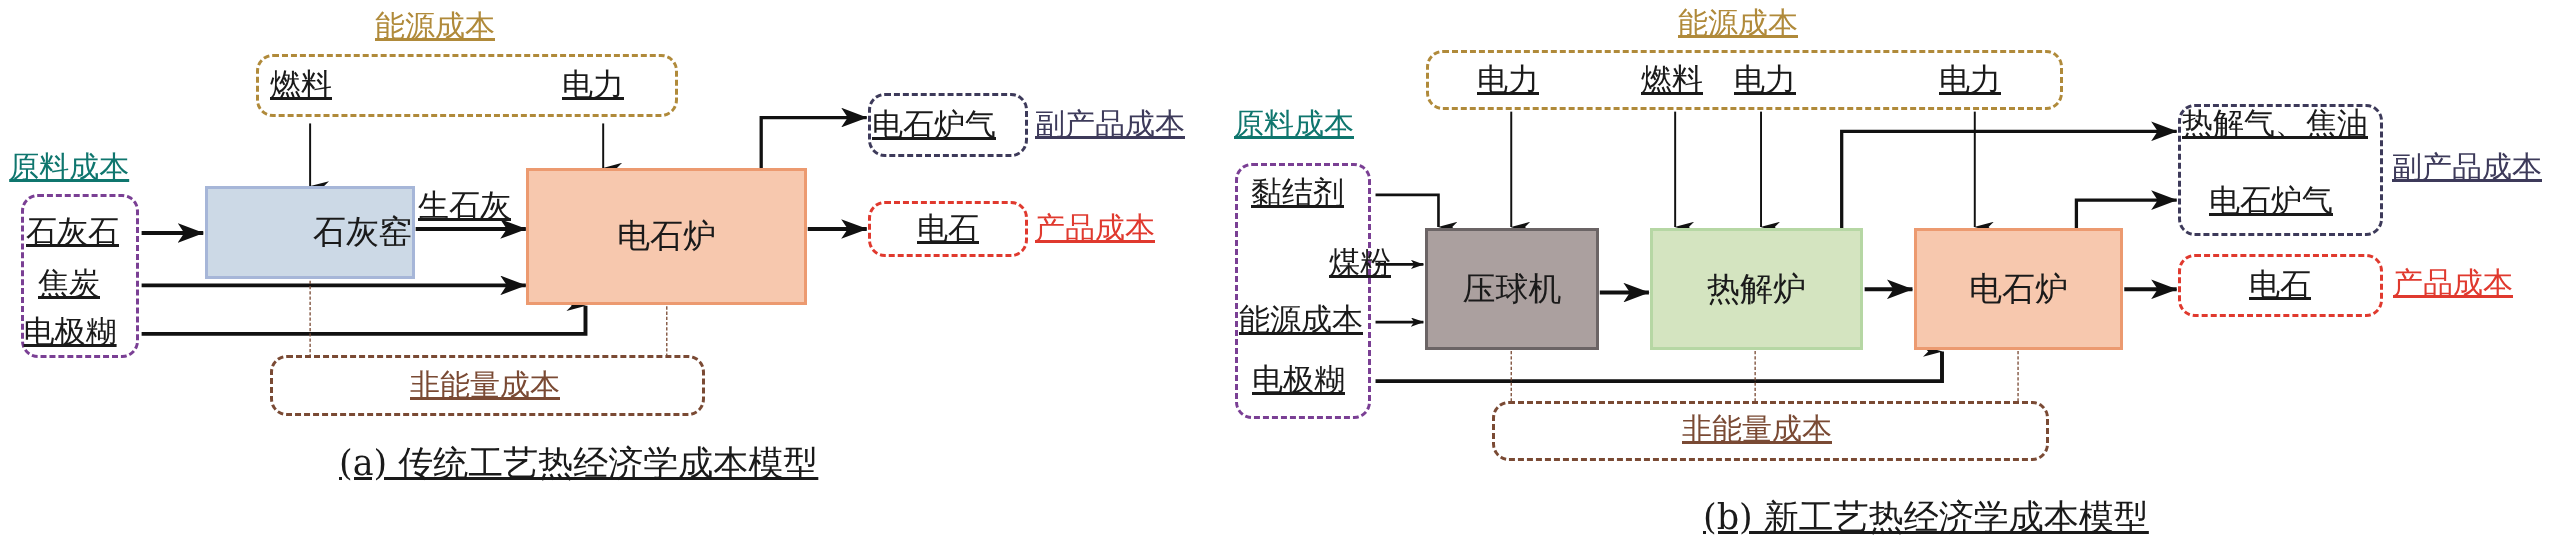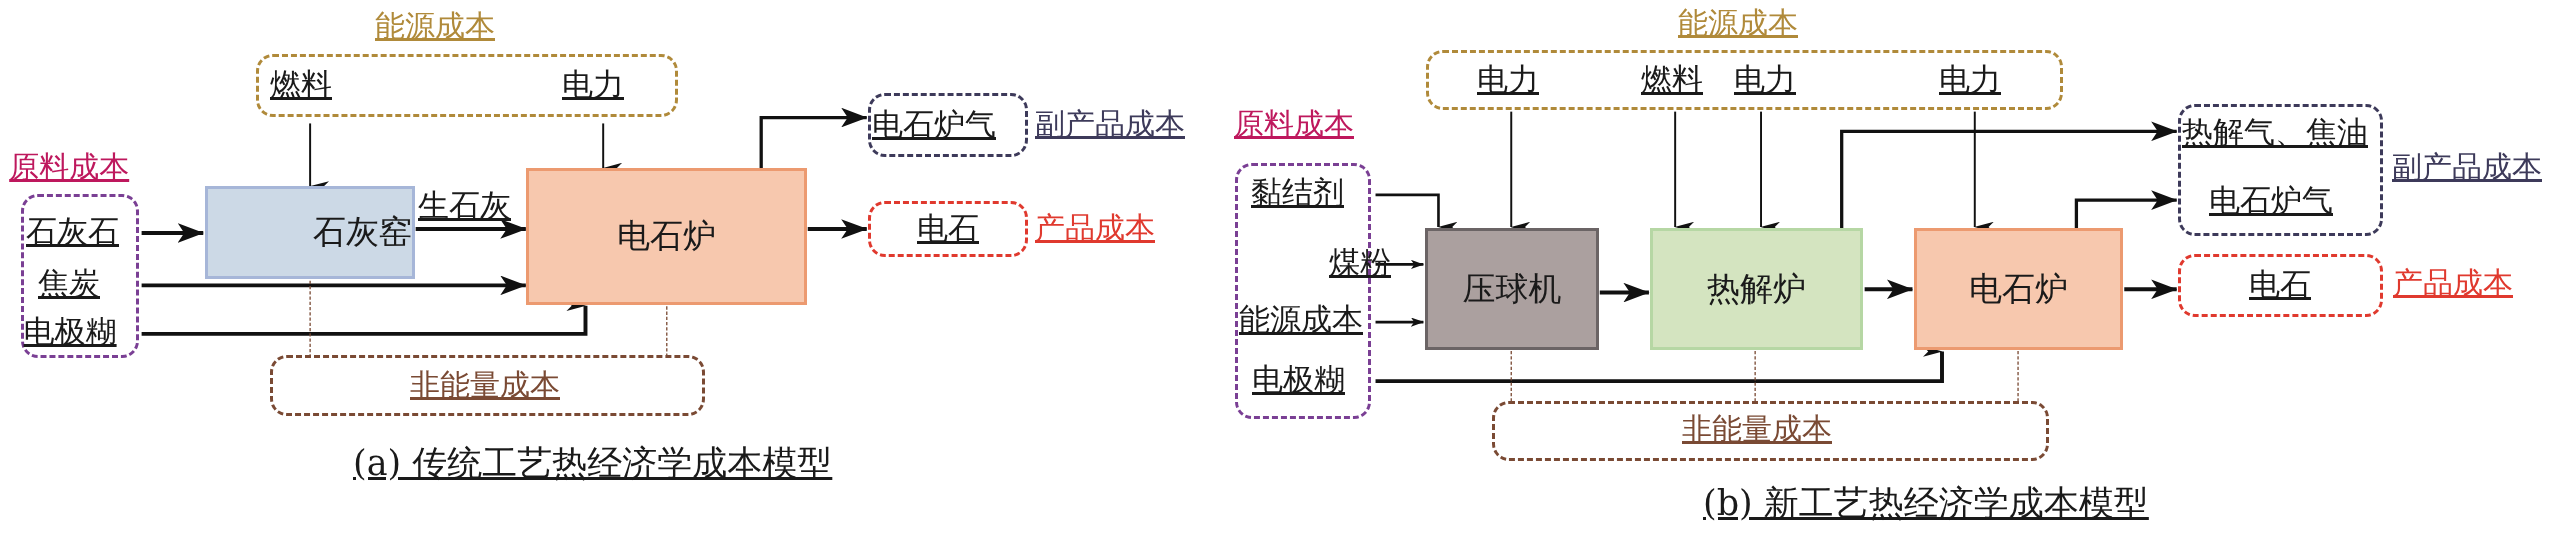--- a/index.html
+++ b/index.html
@@ -7,21 +7,21 @@
          font-family:"DejaVu Serif","Liberation Serif",serif; }
   #diagram { position:absolute; left:0; top:0; width:2576px; height:536px; }
   .abs { position:absolute; white-space:nowrap; line-height:1;text-decoration:underline; }
   .group-label { font-size:30px; }
   .item { font-size:31px; color:#1a1a1a; }
   .box-label { font-size:33px; color:#1a1a1a; }
   .caption { font-size:35px; color:#1a1a1a; }
   .dashbox { position:absolute; box-sizing:border-box; border-width:3.3px; border-style:dashed; border-radius:17px; background:transparent; }
   .procbox { position:absolute; box-sizing:border-box; border-width:3.9px; border-style:solid; display:flex; align-items:center; justify-content:center; }
   .c-energy { color:#b08a3a; }
-  .c-raw { color:#be185d; }
+  .c-raw { color:#0f766e; }
   .c-non { color:#7a4a34; }
   .c-by { color:#3d3a5a; }
   .c-prod { color:#e0392e; }
   .b-energy { border-color:#b08a3a; }
   .b-raw { border-color:#7a3f94; }
   .b-non { border-color:#7a4a34; }
   .b-by { border-color:#3d3a5a; }
   .b-prod { border-color:#e0392e; }
 </style>
 </head>
@@ -117,21 +117,21 @@
     <div class="abs item" style="left:872px;top:109px;">电石炉气</div>
     <div class="abs group-label c-by" style="left:1035px;top:109px;">副产品成本</div>
 
     <div class="dashbox b-prod" style="left:868px;top:201px;width:160px;height:56px;"></div>
     <div class="abs item" style="left:917px;top:213px;">电石</div>
     <div class="abs group-label c-prod" style="left:1035px;top:213px;">产品成本</div>
 
     <div class="dashbox b-non" style="left:270px;top:355px;width:435px;height:61px;"></div>
     <div class="abs group-label c-non" style="left:410px;top:370px;">非能量成本</div>
 
-    <div class="abs caption" style="left:353px;top:446px;">(a) 传统工艺热经济学成本模型</div>
+    <div class="abs caption" style="left:339px;top:446px;">(a) 传统工艺热经济学成本模型</div>
   </div>
 
   <div>
 
     <div class="abs group-label c-energy" style="left:1678px;top:7.9px;">能源成本</div>
     <div class="dashbox b-energy" style="left:1426px;top:50px;width:637px;height:60px;"></div>
     <div class="abs item" style="left:1477px;top:64px;">电力</div>
     <div class="abs item" style="left:1641px;top:64px;">燃料</div>
     <div class="abs item" style="left:1734px;top:64px;">电力</div>
     <div class="abs item" style="left:1939px;top:64px;">电力</div>
@@ -147,27 +147,27 @@
       <span class="box-label">压球机</span>
     </div>
     <div class="procbox" style="left:1650px;top:228px;width:213px;height:122px;background:#d4e4c0;border-color:#b6d7a4;">
       <span class="box-label">热解炉</span>
     </div>
     <div class="procbox" style="left:1914px;top:228px;width:209px;height:122px;background:#f7c8ae;border-color:#ec9a70;">
       <span class="box-label">电石炉</span>
     </div>
 
     <div class="dashbox b-by" style="left:2178px;top:104px;width:205px;height:132px;"></div>
-    <div class="abs item" style="left:2182px;top:117px;">热解气、焦油</div>
+    <div class="abs item" style="left:2182px;top:108px;">热解气、焦油</div>
     <div class="abs item" style="left:2209px;top:185px;">电石炉气</div>
     <div class="abs group-label c-by" style="left:2392px;top:152px;">副产品成本</div>
 
     <div class="dashbox b-prod" style="left:2178px;top:254px;width:205px;height:63px;"></div>
     <div class="abs item" style="left:2249px;top:269px;">电石</div>
     <div class="abs group-label c-prod" style="left:2393px;top:268px;">产品成本</div>
 
     <div class="dashbox b-non" style="left:1492px;top:401px;width:557px;height:60px;"></div>
     <div class="abs group-label c-non" style="left:1682px;top:414px;">非能量成本</div>
 
-    <div class="abs caption" style="left:1703px;top:486px;">(b) 新工艺热经济学成本模型</div>
+    <div class="abs caption" style="left:1703px;top:500px;">(b) 新工艺热经济学成本模型</div>
   </div>
 </div>
 
 
 </body></html>

